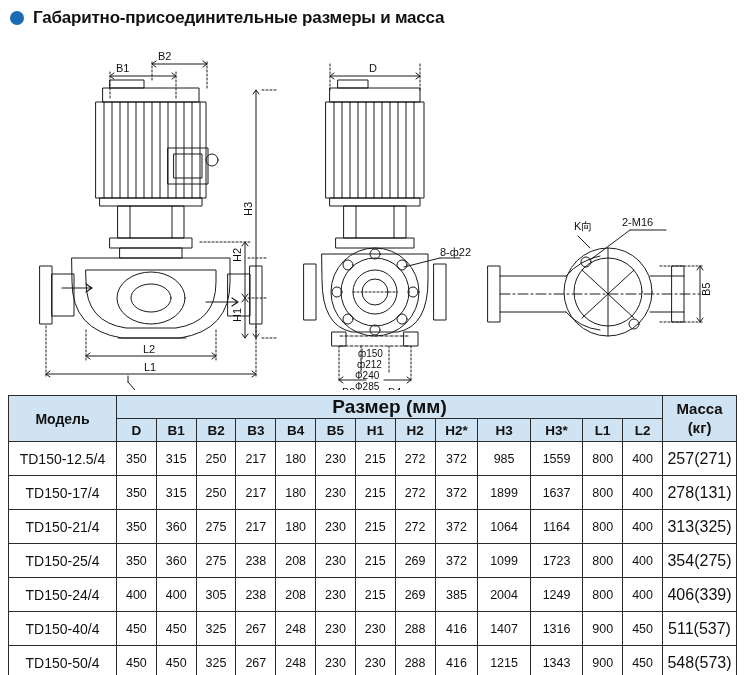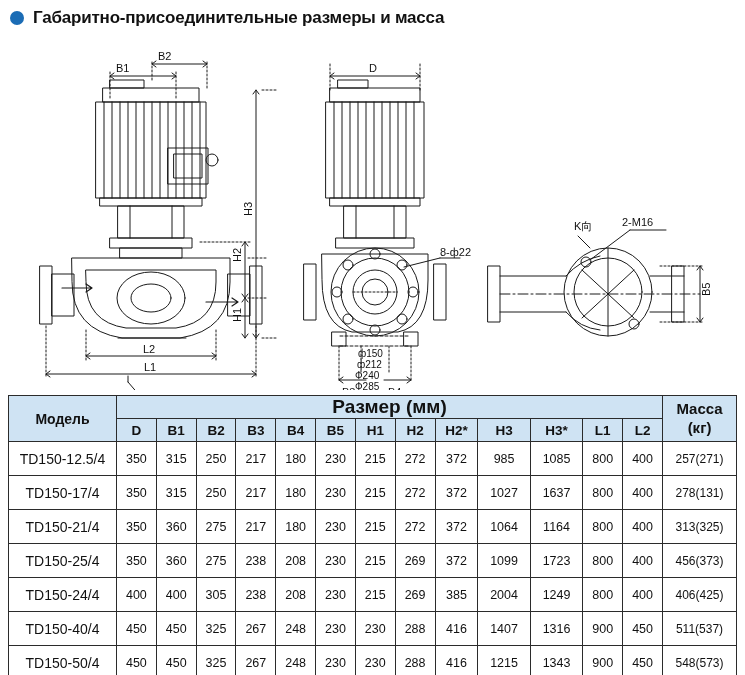--- a/index.html
+++ b/index.html
@@ -60,21 +60,21 @@
   #spec-table thead th {
     background: #cfe3f3;
     font-weight: bold;
   }
   .hdr-model { width: 108px; height: 46px; font-size: 14px; }
   .hdr-group { height: 23px; font-size: 19px; }
   .hdr-mass  { width: 74px;  height: 46px; font-size: 15px; line-height: 1.25; }
   .hdr-sub   { height: 23px; font-size: 13.5px; }
   #spec-table tbody td { height: 34px; }
   .cell-model { text-align: center; font-size: 14px; }
-  .cell-mass  { font-size: 12px; }
+  .cell-mass  { font-size: 16px; }
 </style>
 </head>
 <body>
 
 <div id="page">
 
   <div class="heading">
     <span class="bullet"></span>
     <span class="heading-text">Габаритно-присоединительные размеры и масса</span>
   </div>
@@ -317,37 +317,37 @@
         <td>350</td>
         <td>315</td>
         <td>250</td>
         <td>217</td>
         <td>180</td>
         <td>230</td>
         <td>215</td>
         <td>272</td>
         <td>372</td>
         <td>985</td>
-        <td>1085</td>
+        <td>1559</td>
         <td>800</td>
         <td>400</td>
         <td class="cell-mass">257(271)</td>
       </tr>
       <tr>
         <td class="cell-model">TD150-17/4</td>
         <td>350</td>
         <td>315</td>
         <td>250</td>
         <td>217</td>
         <td>180</td>
         <td>230</td>
         <td>215</td>
         <td>272</td>
         <td>372</td>
-        <td>1027</td>
+        <td>1899</td>
         <td>1637</td>
         <td>800</td>
         <td>400</td>
         <td class="cell-mass">278(131)</td>
       </tr>
       <tr>
         <td class="cell-model">TD150-21/4</td>
         <td>350</td>
         <td>360</td>
         <td>275</td>
@@ -371,38 +371,38 @@
         <td>238</td>
         <td>208</td>
         <td>230</td>
         <td>215</td>
         <td>269</td>
         <td>372</td>
         <td>1099</td>
         <td>1723</td>
         <td>800</td>
         <td>400</td>
-        <td class="cell-mass">456(373)</td>
+        <td class="cell-mass">354(275)</td>
       </tr>
       <tr>
         <td class="cell-model">TD150-24/4</td>
         <td>400</td>
         <td>400</td>
         <td>305</td>
         <td>238</td>
         <td>208</td>
         <td>230</td>
         <td>215</td>
         <td>269</td>
         <td>385</td>
         <td>2004</td>
         <td>1249</td>
         <td>800</td>
         <td>400</td>
-        <td class="cell-mass">406(425)</td>
+        <td class="cell-mass">406(339)</td>
       </tr>
       <tr>
         <td class="cell-model">TD150-40/4</td>
         <td>450</td>
         <td>450</td>
         <td>325</td>
         <td>267</td>
         <td>248</td>
         <td>230</td>
         <td>230</td>

